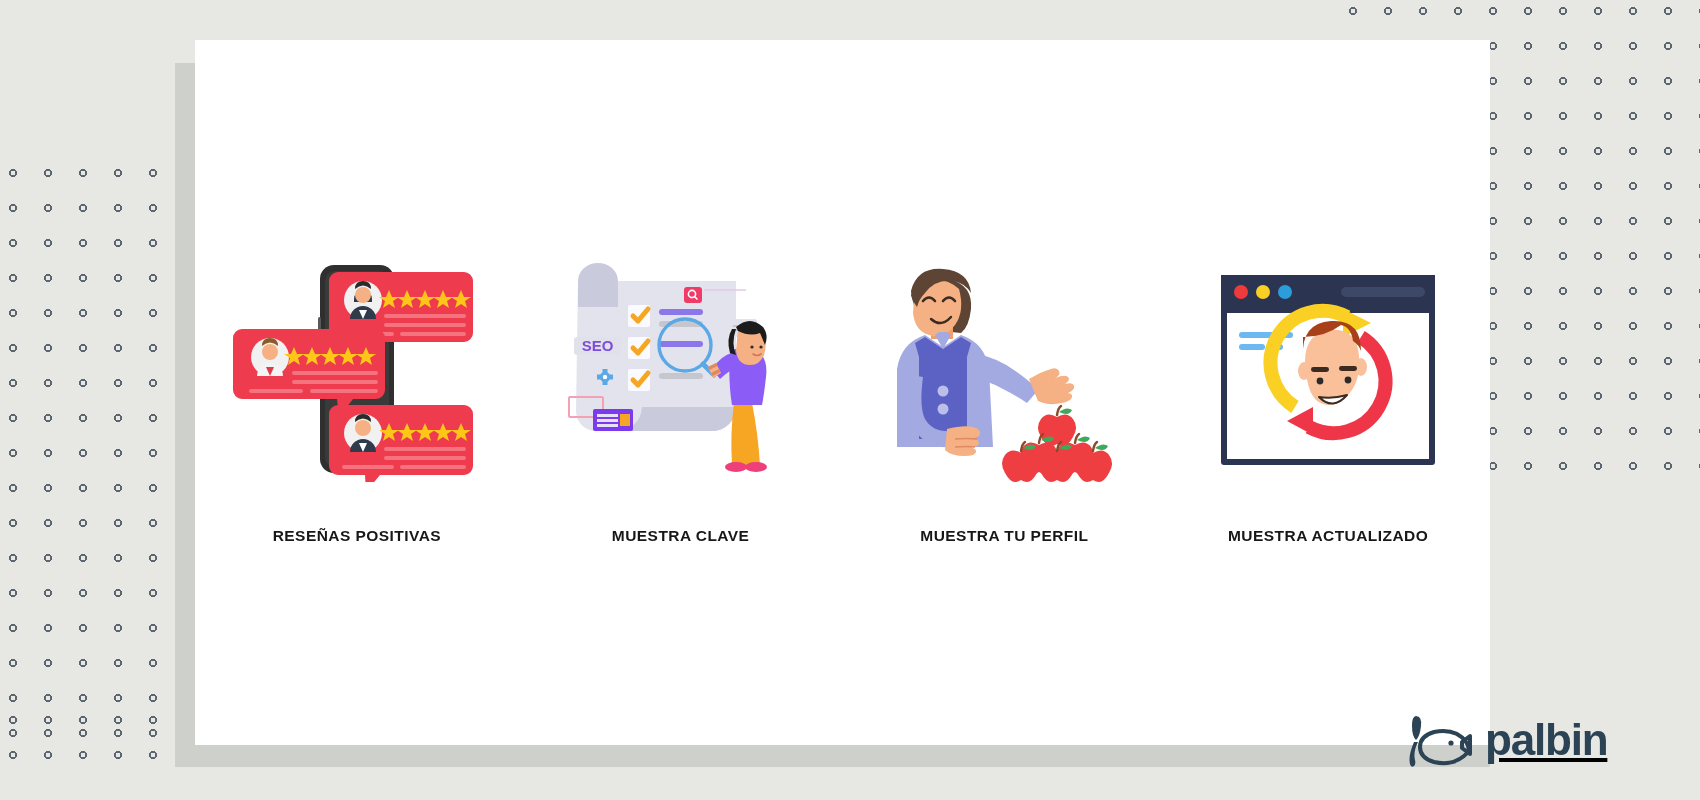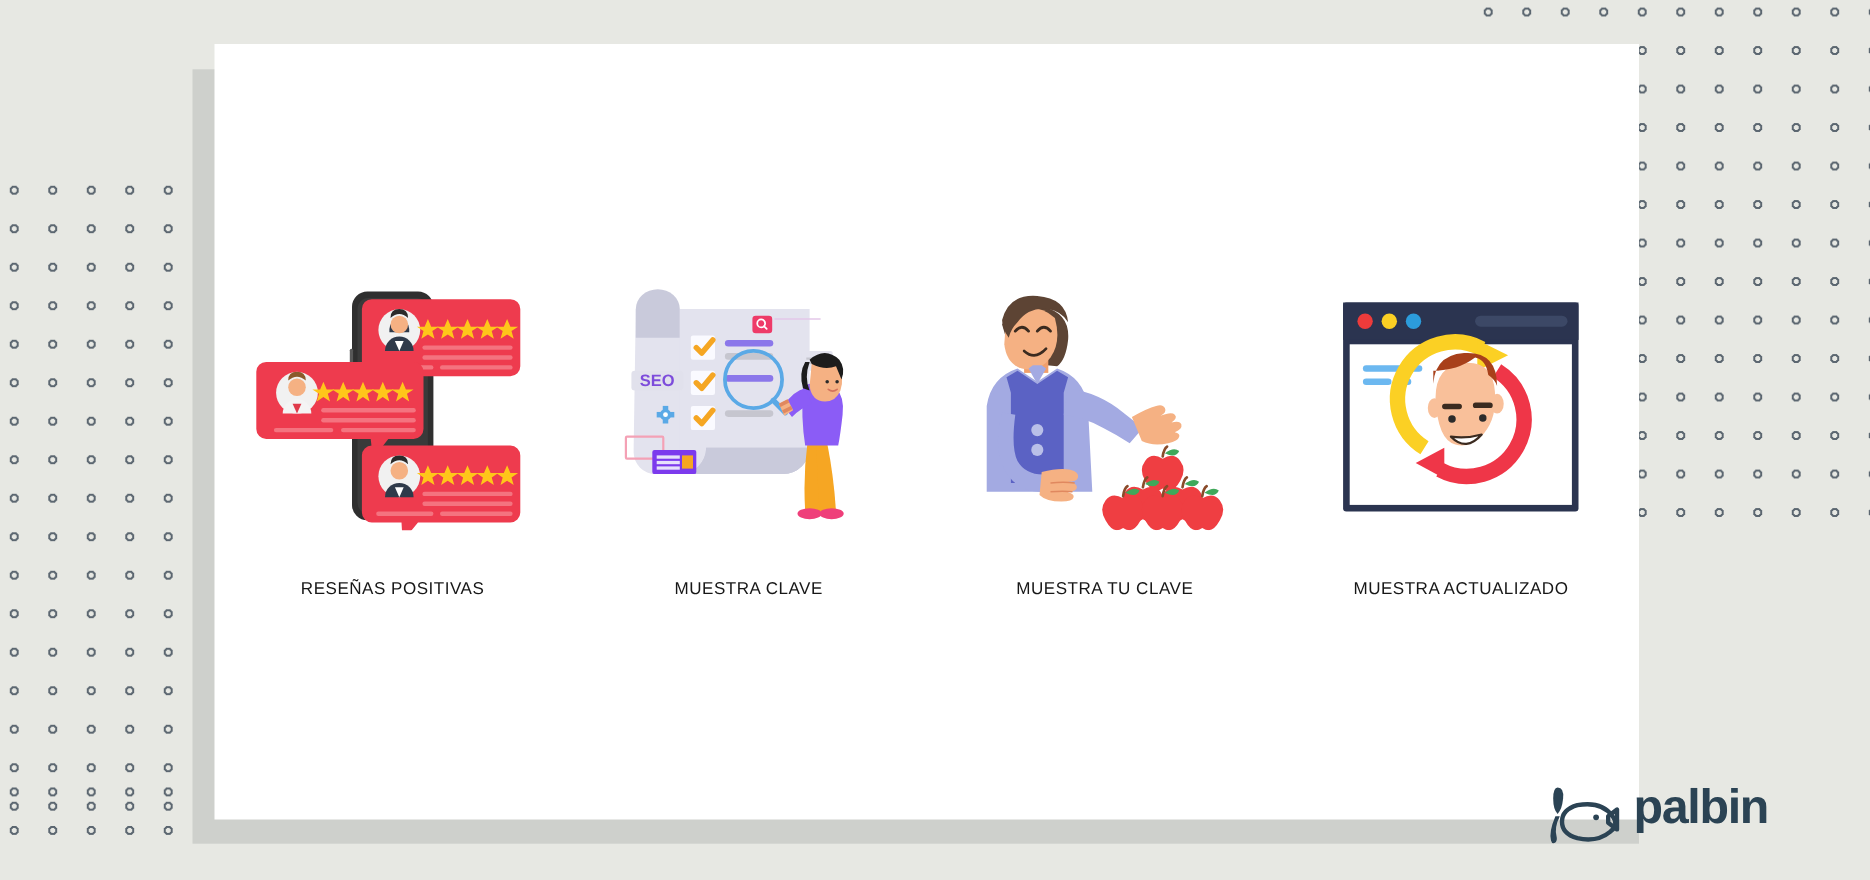--- a/index.html
+++ b/index.html
@@ -39,28 +39,28 @@
   }
   .feature{
     width:260px;display:flex;flex-direction:column;align-items:center;
   }
   .illus{
     height:225px;width:250px;position:relative;
     display:flex;align-items:flex-end;justify-content:flex-start;
   }
   .feature-label{
     margin-top:45px;
-    font-size:15.5px;font-weight:normal;letter-spacing:.45px;
+    font-size:15.5px;font-weight:bold;letter-spacing:.45px;
     color:#171717;text-align:center;white-space:nowrap;
   }
 
   
   .logo{
     position:absolute;left:1396px;top:712px;
-    display:flex;align-items:flex-start;gap:7px;
+    display:flex;align-items:center;gap:7px;text-decoration:underline;
   }
   .logo-text{
     font-size:44px;font-weight:bold;color:#2b4354;letter-spacing:-1.2px;
     line-height:1;
   }
   svg{display:block;}
 </style>
 </head>
 <body>
 
@@ -303,21 +303,21 @@
             <path d="M180 191 q8 -6 13 -2 q-3 7 -13 2z" fill="#3fa85a"></path>
           </g>
           <g>
             <path d="M214 196 q-10 -6 -16 2 q-6 8 0 18 q5 9 10 9 q3 0 6 -2 q3 2 6 2 q5 0 10 -9 q6 -10 0 -18 q-6 -8 -16 -2z" fill="#ef3e42"></path>
             <path d="M214 194 q1 -7 4 -9" stroke="#8a4b2a" stroke-width="2.4" fill="none" stroke-linecap="round"></path>
             <path d="M216 191 q8 -6 13 -2 q-3 7 -13 2z" fill="#3fa85a"></path>
           </g>
         </g>
       </svg>
     </div>
-    <div class="feature-label">MUESTRA TU CLAVE</div>
+    <div class="feature-label">MUESTRA TU PERFIL</div>
   </div>
 
   <div class="feature">
     <div class="illus">
       <svg width="250" height="225" viewBox="0 0 250 225">
         <g>
           <rect x="18" y="18" width="214" height="190" rx="3" fill="#2b3450"></rect>
           <rect x="18" y="18" width="214" height="34" fill="#2b3450"></rect>
           <rect x="24" y="56" width="202" height="146" fill="#ffffff"></rect>
           <g>

